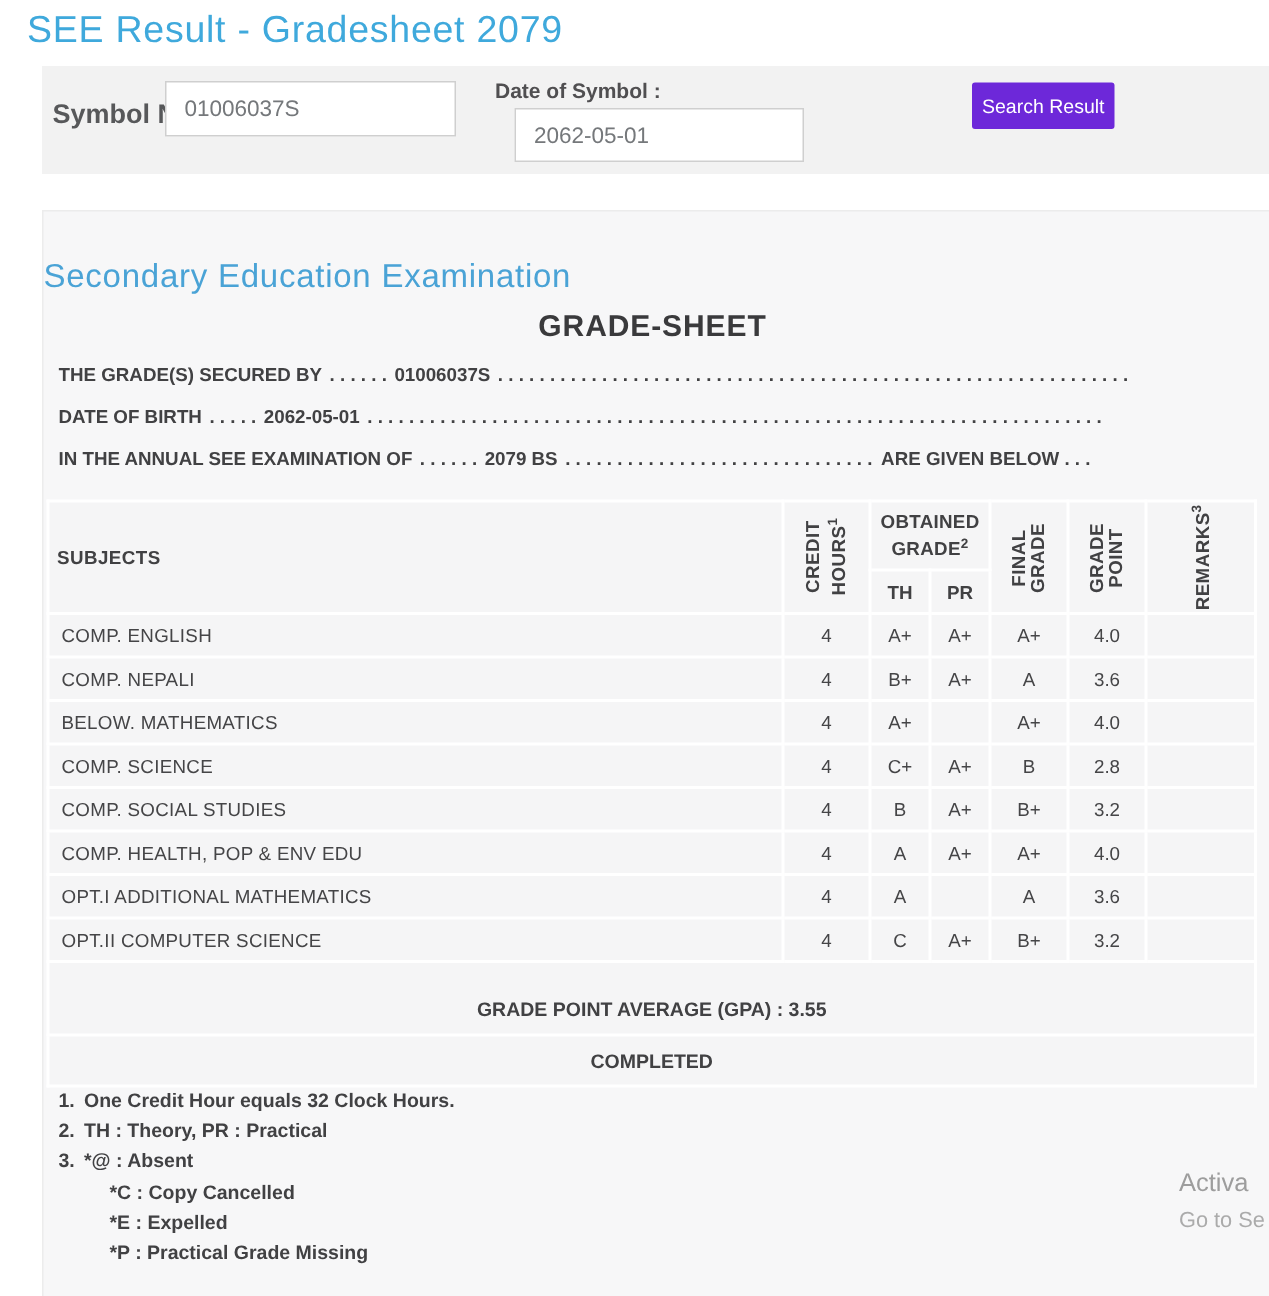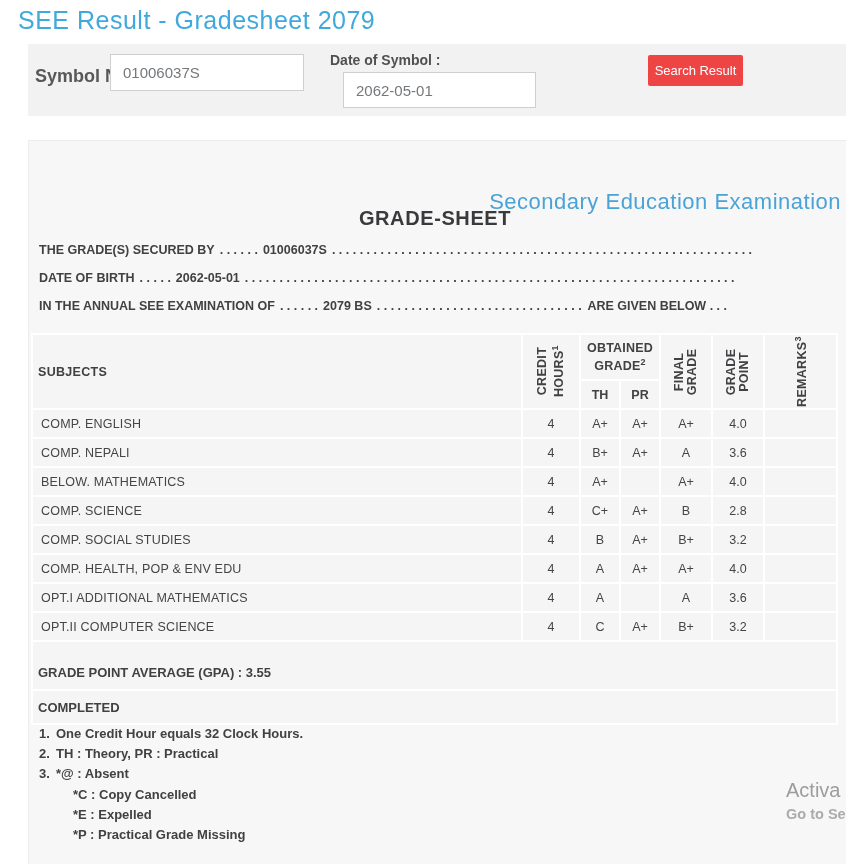--- a/index.html
+++ b/index.html
@@ -41,22 +41,22 @@
     font-family:"Liberation Sans","DejaVu Sans",sans-serif;
     font-size:13px;cursor:pointer;
   }
   
   .panel{
     position:absolute;left:28px;top:140px;width:828px;height:760px;
     background:#f7f7f8;border:1px solid #ececec;box-sizing:border-box;
     color:#414143;
   }
   .exam-title{
-    position:absolute;left:0;top:30px;width:812px;text-align:right;
-    font-size:22px;font-weight:400;color:#4aa3d6;letter-spacing:.5px;margin-top:18px;
+    position:absolute;left:0;top:30px;width:812px;text-align:left;
+    font-size:22px;font-weight:400;color:#4aa3d6;letter-spacing:.5px;
   }
   .sheet-title{
     position:absolute;left:0;top:66px;width:812px;text-align:center;
     font-size:20px;font-weight:700;color:#3a3a3c;letter-spacing:.6px;
   }
   .dl{
     position:absolute;left:10px;height:17px;display:flex;align-items:center;
     font-size:12.5px;font-weight:700;color:#414143;white-space:nowrap;overflow:hidden;
   }
   .dl span{flex:0 0 auto;}
@@ -95,52 +95,52 @@
     white-space:nowrap;text-align:center;line-height:13px;font-weight:700;
     letter-spacing:.3px;
   }
   th.obt{
     text-align:center;font-weight:700;line-height:14px;vertical-align:middle;
     letter-spacing:.2px;
   }
   sup{font-size:9px;}
   tbody td{height:27px;text-align:center;font-weight:400;color:#454547;}
   tbody td.subj{text-align:left;padding-left:8px;letter-spacing:.2px;}
-  tfoot td{text-align:left;padding-right:8px;font-weight:700;}
+  tfoot td{text-align:center;padding-right:8px;font-weight:700;}
   tfoot tr.gpa-row td{height:38px;vertical-align:bottom;padding-bottom:9px;font-size:13px;}
   tfoot tr.status-row td{height:32px;vertical-align:middle;font-size:13px;}
   
   .footnotes{position:absolute;left:10px;top:582px;width:600px;}
   .fn-line{
     height:20.3px;display:flex;align-items:center;
     font-size:13px;font-weight:700;color:#414143;
   }
   .fn-marker{display:inline-block;width:17px;flex:0 0 auto;}
   .fn-line.indent{padding-left:17px;}
   
   .wm1{
-    position:absolute;left:786px;top:779px;font-size:20px;color:#9d9d9d;
+    position:absolute;left:786px;top:779px;font-size:17px;color:#9d9d9d;
     white-space:nowrap;font-weight:400;
   }
   .wm2{
     position:absolute;left:786px;top:806px;font-size:14.5px;color:#ababab;
-    white-space:nowrap;font-weight:700;
+    white-space:nowrap;font-weight:400;
   }
 </style>
 </head>
 <body>
 
 <div class="page-title" style="color: rgb(63, 169, 220);">SEE Result - Gradesheet 2079</div>
 
 <div class="toolbar">
   <span class="sym-label">Symbol No :</span>
   <input id="symbol-input" class="tb-input" type="text" value="01006037S" style="">
   <span class="dob-label">Date of Symbol :</span>
   <input id="dob-input" class="tb-input" type="text" value="2062-05-01" style="">
-  <button class="search-btn" style="background: #ef4444;">Search Result</button>
+  <button class="search-btn" style="background: #6d28d9;">Search Result</button>
 </div>
 
 <div class="panel">
 
   <div class="exam-title" style="color: rgb(74, 163, 214);">Secondary Education Examination</div>
   <div class="sheet-title">GRADE-SHEET</div>
 
   <div class="dl" id="line-secured">
     <span>THE GRADE(S) SECURED BY</span>
     <span class="sep">. . . . . .</span>

